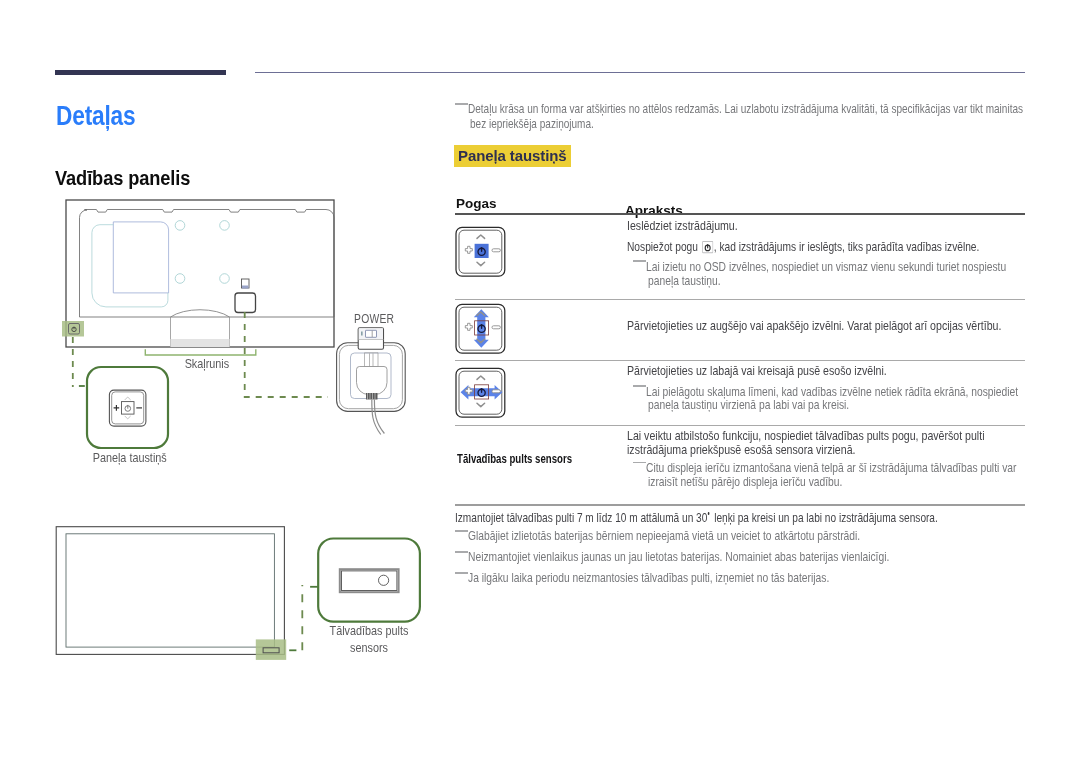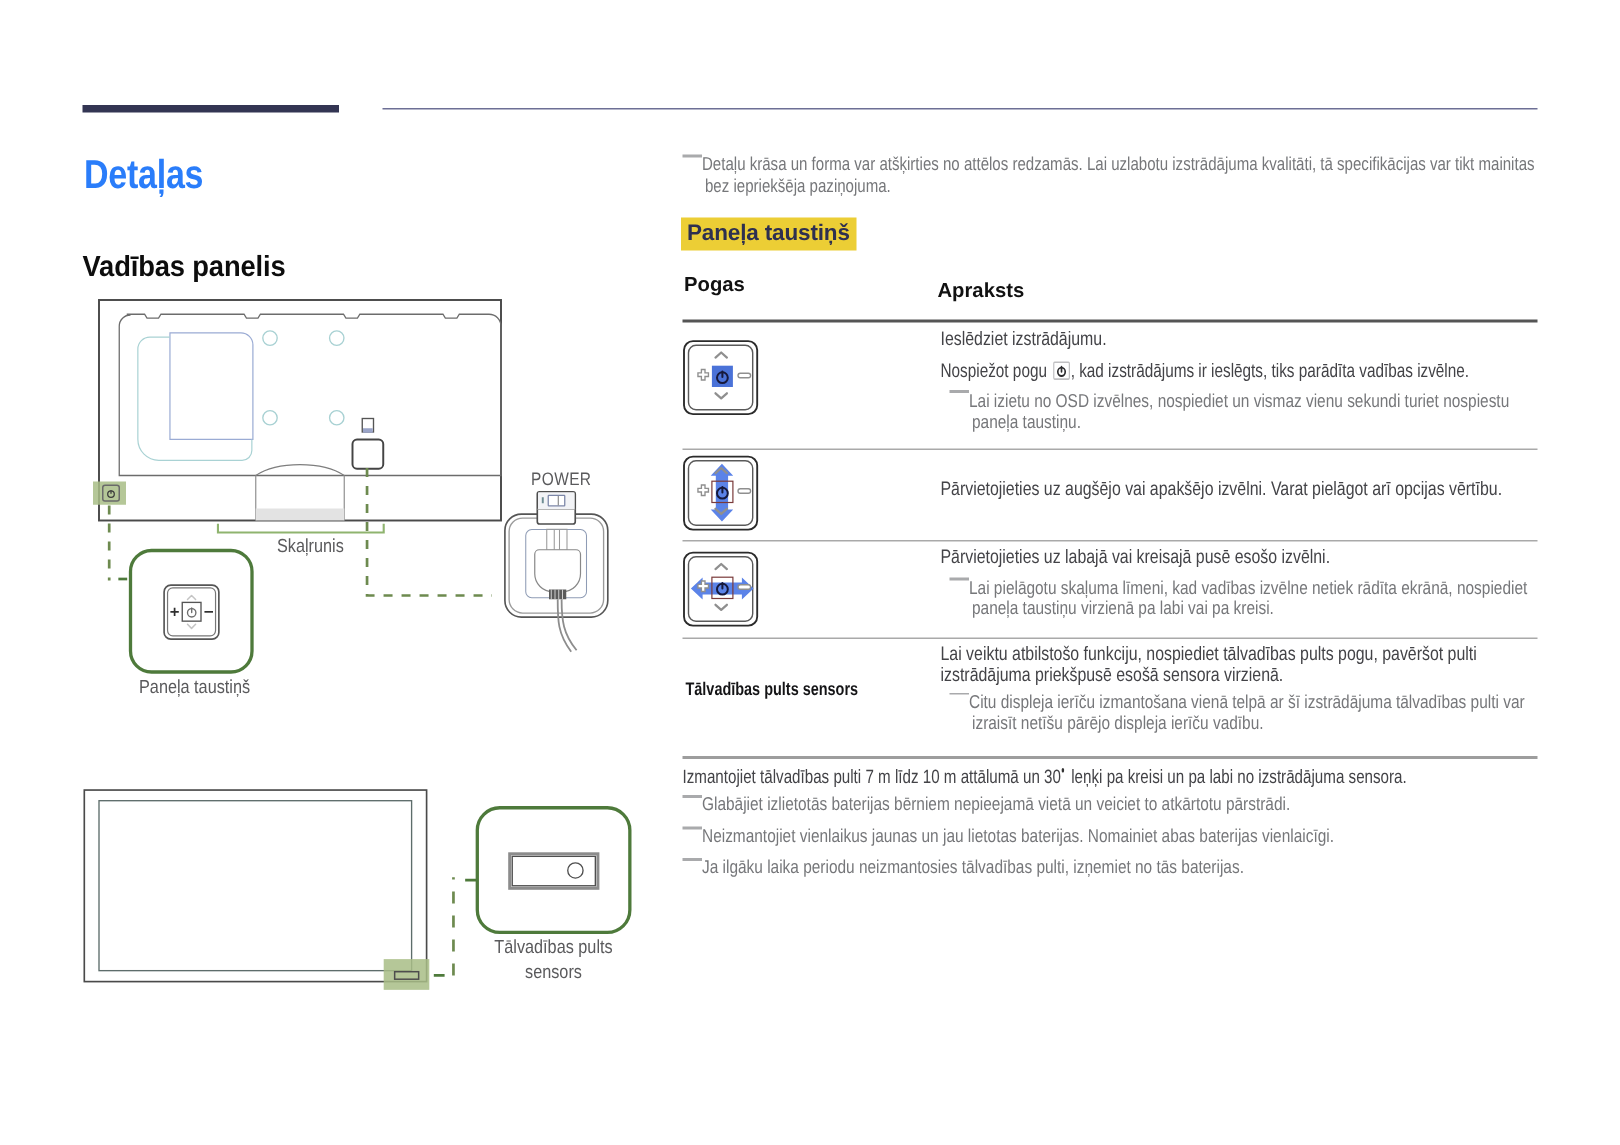--- a/index.html
+++ b/index.html
@@ -145,22 +145,22 @@
 
   <div class="chapter-title">Detaļas</div>
   <div class="section-title">Vadības panelis</div>
 
   <div class="ndash" style="left:454.5px;top:103px;"></div>
   <div class="topnote" style="left:468px;top:101px;">Detaļu krāsa un forma var atšķirties no attēlos redzamās. Lai uzlabotu izstrādājuma kvalitāti, tā specifikācijas var tikt mainitas</div>
   <div class="topnote" style="left:470px;top:116px;">bez iepriekšēja paziņojuma.</div>
 
   <div class="sub-hl">Paneļa taustiņš</div>
 
-  <div class="th" style="left:456px;top:182px;">Pogas</div>
-  <div class="th" style="left:625px;top:186px;">Apraksts</div>
+  <div class="th" style="left:456px;top:196px;">Pogas</div>
+  <div class="th" style="left:625px;top:203px;">Apraksts</div>
 
   <div class="rule thick" style="top:213px;"></div>
   <div class="rule" style="top:299px;"></div>
   <div class="rule" style="top:360px;"></div>
   <div class="rule" style="top:425px;"></div>
   <div class="rule" style="top:504px;height:1.6px;background:#9d9d9d;"></div>
 
   <div class="pkey" style="left:454px;top:226px;">
     <svg width="54" height="54" viewBox="0 0 54 54">
       <rect x="2" y="1.4" width="48.8" height="48.7" rx="6" ry="6" fill="#fff" stroke="#2b2b2b" stroke-width="1.25"></rect>

